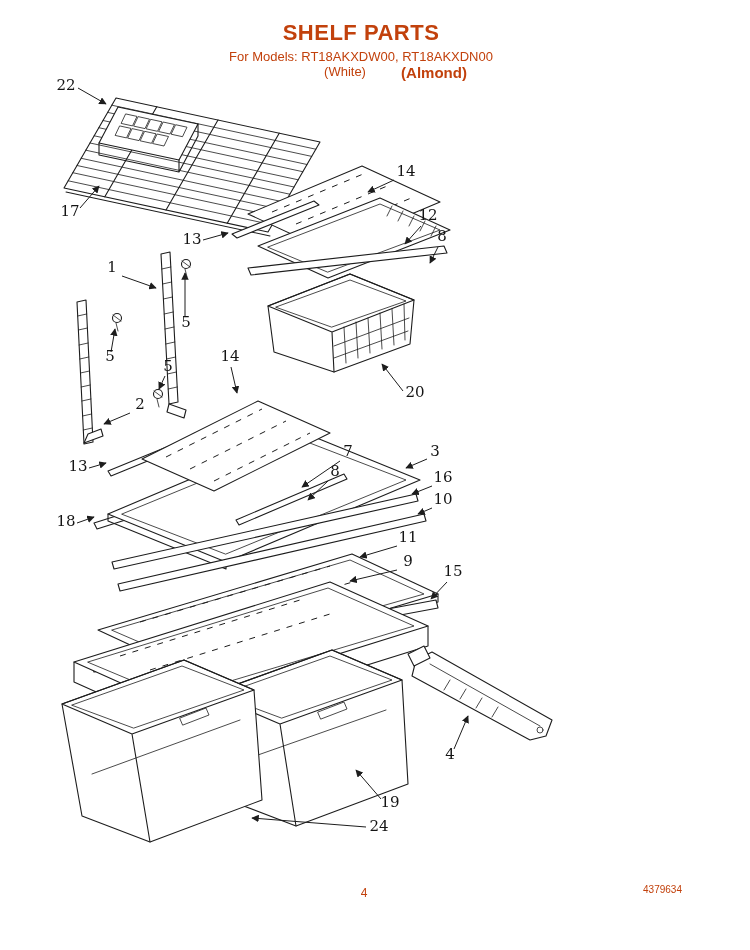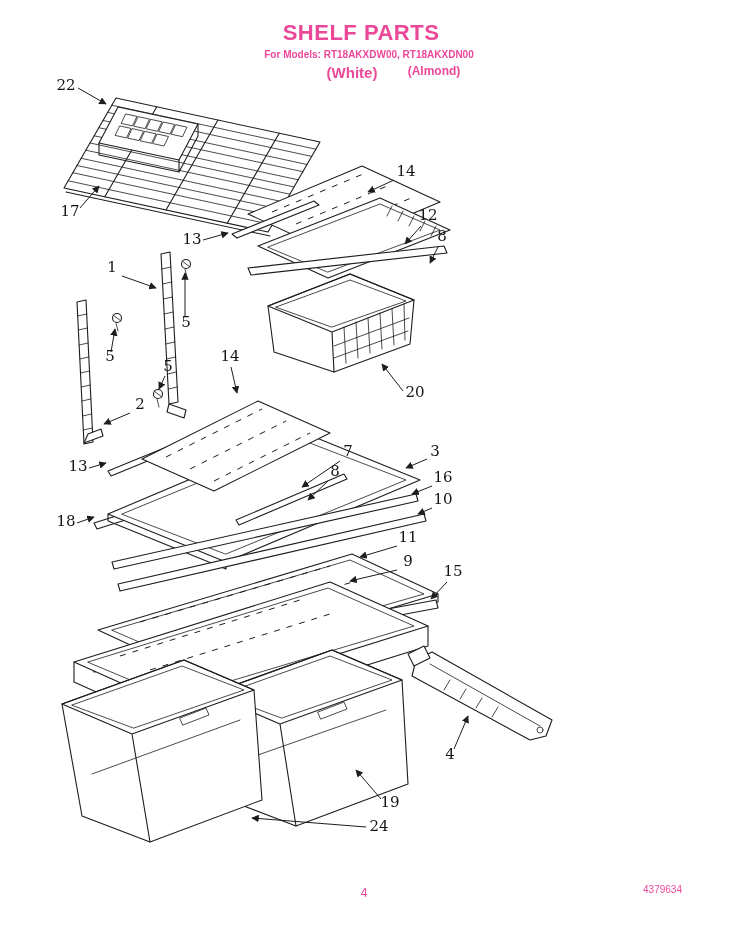--- a/index.html
+++ b/index.html
@@ -1,25 +1,25 @@
 <!DOCTYPE html>
 <html><head>
 <meta charset="utf-8">
 <style>
   html,body{margin:0;padding:0;background:#ffffff;}
   .page{position:relative;width:750px;height:950px;background:#fff;
-        font-family:"Liberation Sans",sans-serif;color:#ec4899;overflow:hidden;}
+        font-family:"Liberation Sans",sans-serif;color:#c2410c;overflow:hidden;}
   .title{position:absolute;top:20px;left:0;width:722px;text-align:center;
          font-size:22px;font-weight:bold;letter-spacing:.5px;}
-  .models{position:absolute;top:49px;left:8px;width:722px;text-align:center;
-          font-size:10px;font-weight:bold;}
-  .finish-left{position:absolute;top:64px;left:308px;width:88px;text-align:center;
+  .models{position:absolute;top:49px;left:0;width:722px;text-align:center;
+          font-size:13px;font-weight:normal;}
+  .finish-left{position:absolute;top:64px;left:301px;width:88px;text-align:center;
+          font-size:13px;font-weight:normal;}
+  .finish-right{position:absolute;top:64px;left:390px;width:88px;text-align:center;
           font-size:15px;font-weight:bold;}
-  .finish-right{position:absolute;top:64px;left:390px;width:88px;text-align:center;
-          font-size:12px;font-weight:bold;}
   .pageno{position:absolute;top:886px;left:350px;width:28px;text-align:center;font-size:12px;}
   .docno{position:absolute;top:884px;left:594px;width:88px;text-align:right;font-size:10px;}
   svg.diagram{position:absolute;left:0;top:0;}
   .ln{stroke:#1d1d1d;stroke-width:1.1;fill:none;stroke-linecap:round;stroke-linejoin:round;}
   .fw{stroke:#1d1d1d;stroke-width:1.1;fill:#ffffff;stroke-linejoin:round;}
   .thin{stroke:#1d1d1d;stroke-width:.8;fill:none;stroke-linecap:round;}
   .dash{stroke:#1d1d1d;stroke-width:1;fill:none;stroke-dasharray:6 7;}
   .lead{stroke:#1d1d1d;stroke-width:1;fill:none;marker-end:url(#arrh);}
   text.co{font-family:"DejaVu Serif",serif;font-size:15px;fill:#141414;text-anchor:middle;}
 </style>

